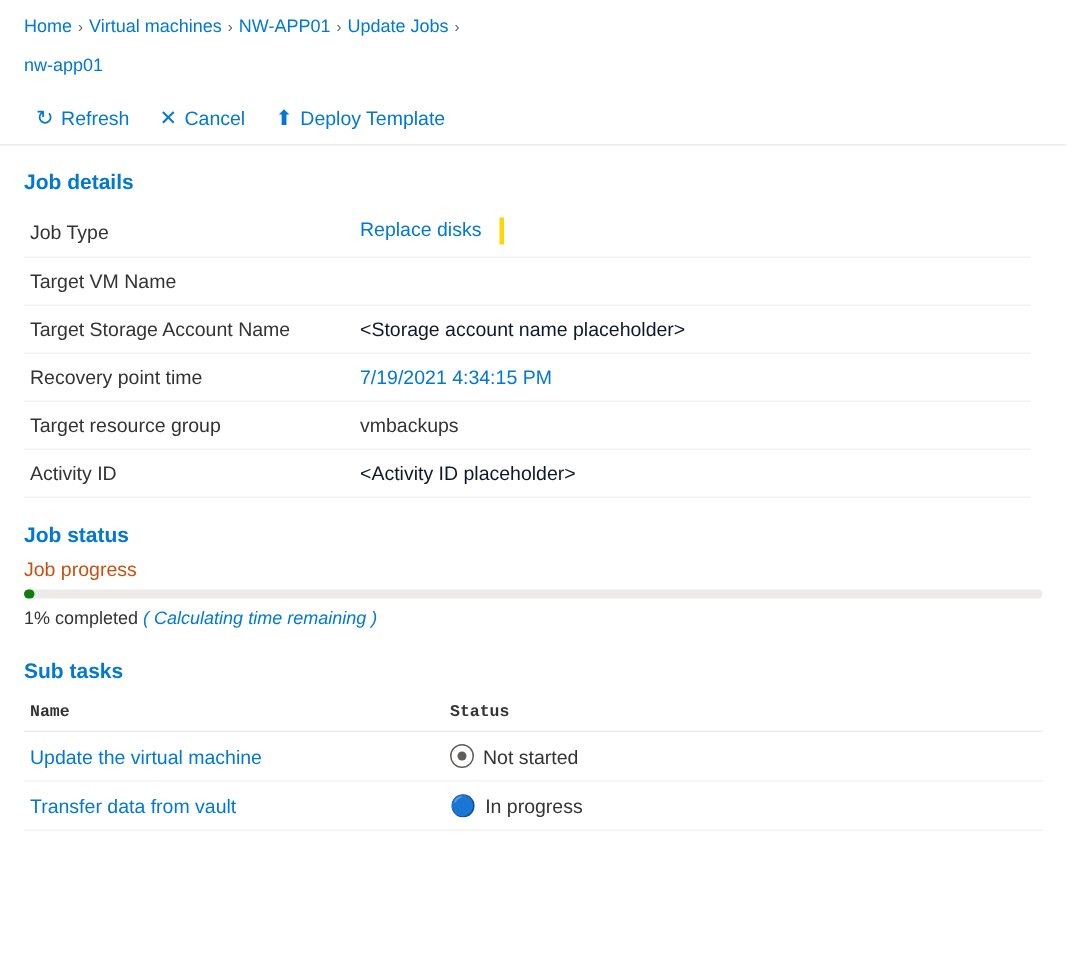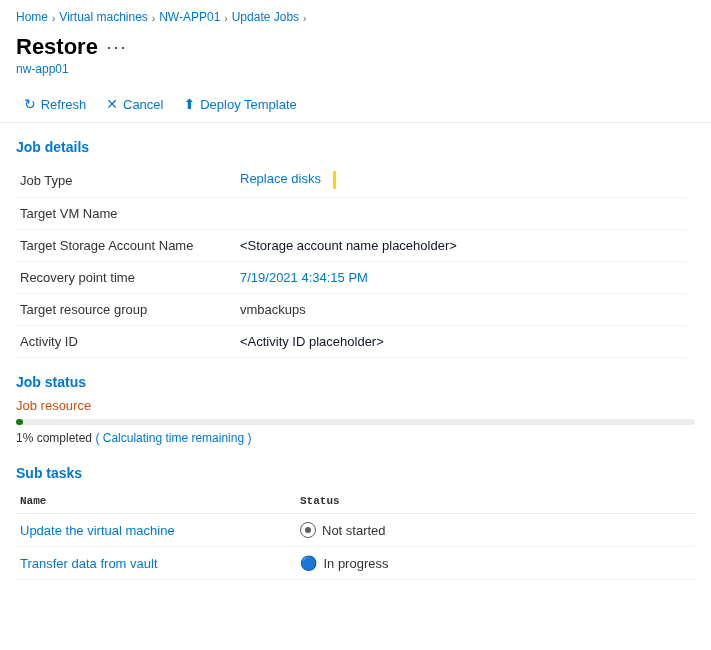--- a/index.html
+++ b/index.html
@@ -127,20 +127,21 @@
       border-radius: 3px;
       position: relative;
     }
     .progress-text {
       font-size: 12px;
       color: #333;
       margin-top: 4px;
     }
     .progress-text .calc {
       color: #0078d4;
+      font-style: italic;
     }
 
     .subtasks-section {
       padding: 20px 16px 0 16px;
     }
     .subtasks-table {
       width: 100%;
       border-collapse: collapse;
       margin-top: 4px;
     }
@@ -211,24 +212,20 @@
   <span class="chevron">›</span>
   <a>Virtual machines</a>
   <span class="chevron">›</span>
   <a>NW-APP01</a>
   <span class="chevron">›</span>
   <a>Update Jobs</a>
   <span class="chevron">›</span>
 </nav>
 
 <div class="page-header">
-  <div class="page-title-row">
-    <span class="page-title">Restore</span>
-    <span class="more-icon">···</span>
-  </div>
   <div class="subtitle">nw-app01</div>
 </div>
 
 <div class="toolbar">
   <button class="toolbar-btn">
     <span class="icon">↻</span>
     <span>Refresh</span>
   </button>
   <button class="toolbar-btn">
     <span class="icon">✕</span>
@@ -276,21 +273,21 @@
         <td>
           <span class="placeholder-text">&lt;Activity ID placeholder&gt;</span>
         </td>
       </tr>
     </tbody>
   </table>
 </div>
 
 <div class="job-status-section">
   <div class="section-title">Job status</div>
-  <div class="job-progress-label">Job resource</div>
+  <div class="job-progress-label">Job progress</div>
   <div class="progress-bar-container">
     <div class="progress-bar-fill" style="width: 1%;"></div>
   </div>
   <div class="progress-text">
     <span>1% completed</span>
     <span class="calc">( Calculating time remaining )</span>
   </div>
 </div>
 
 <div class="subtasks-section">

